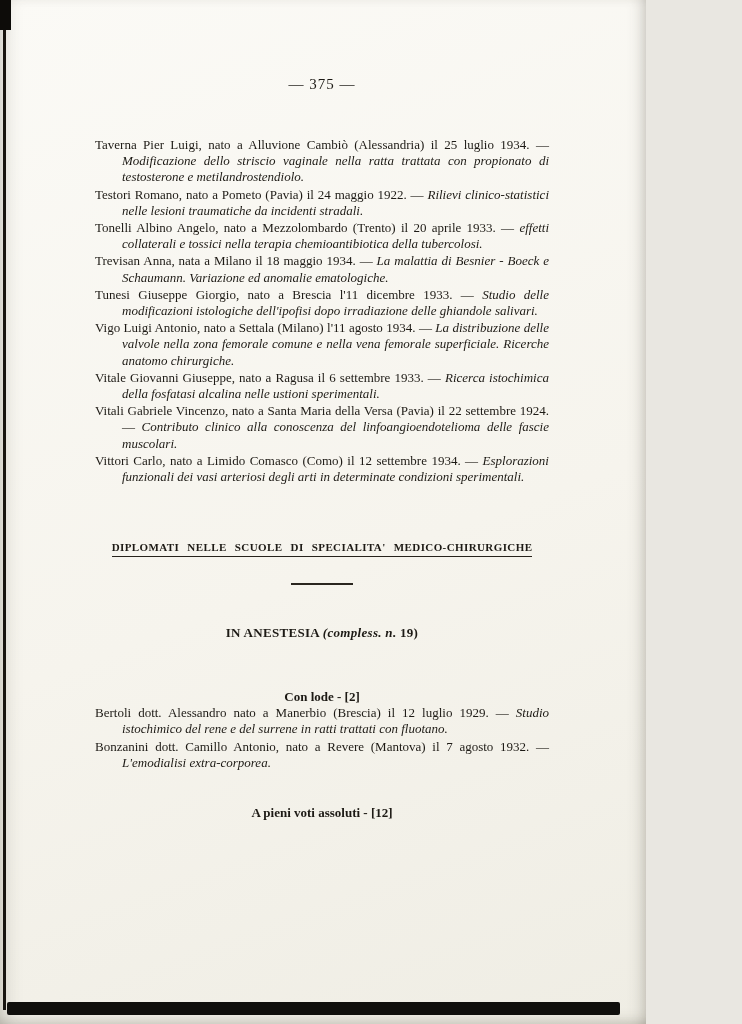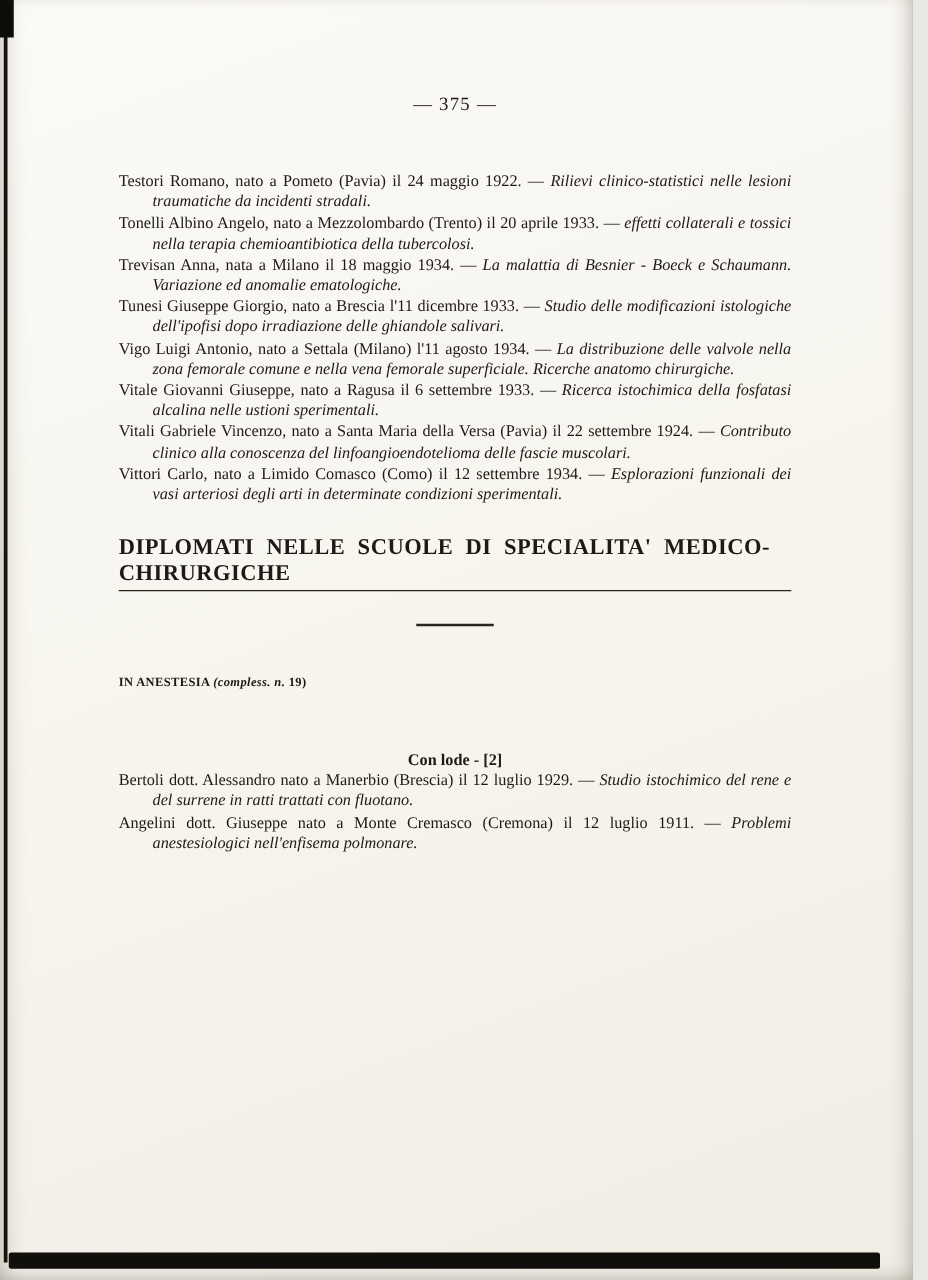--- a/index.html
+++ b/index.html
@@ -4,21 +4,21 @@
 <style>
   * { box-sizing: border-box; }
   html, body { margin: 0; padding: 0; }
   body {
     width: 742px; height: 1024px;
     background: #e9e7e1;
     font-family: "Liberation Serif", "DejaVu Serif", serif;
   }
   .page {
     position: relative;
-    width: 730px; height: 1024px;
+    width: 646px; height: 1024px;
     background: linear-gradient(160deg, #fbfaf6 0%, #f6f4ed 55%, #efede4 100%);
     color: #1d1a15;
     overflow: hidden;
     box-shadow:
       inset -12px 0 16px -10px rgba(70,64,52,.30),
       inset 16px 0 20px -14px rgba(70,64,52,.28),
       inset 0 -10px 14px -8px rgba(70,64,52,.22);
   }
   
   .edge-left   { position:absolute; left:3px; top:22px; bottom:14px; width:3px; background:#17140f; }
@@ -39,41 +39,42 @@
     margin: 0 0 1px 0;
     font-size: 13px;
     line-height: 16.2px;
     text-align: justify;
     padding-left: 27px;
     text-indent: -27px;
   }
   .it { font-style: italic; }
 
   .main-heading {
-    margin: 24px 0 0 0;
-    text-align: left;
-    font-size: 18px;
+    margin: 56px 0 0 0;
+    text-align: center;
+    font-size: 11px;
     font-weight: bold;
     letter-spacing: .4px;
     word-spacing: 5px;
   }
   .main-heading .underlined {
     display: inline-block;
     border-bottom: 1.5px solid #26221b;
     padding-bottom: 3px;
   }
   .section-rule {
     width: 62px; height: 2px;
     background: #2a261f;
     margin: 26px auto 0 auto;
   }
 
   .specialty {
     margin: 40px 0 0 0;
-    font-size: 10px;
+    text-align: center;
+    font-size: 13px;
     font-weight: bold;
     letter-spacing: .3px;
   }
   .honor {
     margin: 36px 0 0 0;
     text-align: center;
     font-size: 13px;
     font-weight: bold;
   }
   .honor.first { margin-top: 48px; }
@@ -87,41 +88,41 @@
 
   <div class="edge-left"></div>
   <div class="corner-mark"></div>
   <div class="edge-bottom"></div>
 
   <div class="content">
 
     <div class="page-number">— 375 —</div>
 
     <div class="entries">
+      <p class="entry"><span>Taverna Pier Luigi, nato a Alluvione Cambiò (Alessandria) il 25 luglio 1934. — </span><span class="it">Modificazione dello striscio vaginale nella ratta trattata con propionato di testosterone e metilandrostendiolo.</span></p>
       <p class="entry"><span>Testori Romano, nato a Pometo (Pavia) il 24 maggio 1922. — </span><span class="it">Rilievi clinico-statistici nelle lesioni traumatiche da incidenti stradali.</span></p>
       <p class="entry"><span>Tonelli Albino Angelo, nato a Mezzolombardo (Trento) il 20 aprile 1933. — </span><span class="it">effetti collaterali e tossici nella terapia chemioantibiotica della tubercolosi.</span></p>
       <p class="entry"><span>Trevisan Anna, nata a Milano il 18 maggio 1934. — </span><span class="it">La malattia di Besnier - Boeck e Schaumann. Variazione ed anomalie ematologiche.</span></p>
       <p class="entry"><span>Tunesi Giuseppe Giorgio, nato a Brescia l'11 dicembre 1933. — </span><span class="it">Studio delle modificazioni istologiche dell'ipofisi dopo irradiazione delle ghiandole salivari.</span></p>
       <p class="entry"><span>Vigo Luigi Antonio, nato a Settala (Milano) l'11 agosto 1934. — </span><span class="it">La distribuzione delle valvole nella zona femorale comune e nella vena femorale superficiale. Ricerche anatomo chirurgiche.</span></p>
       <p class="entry"><span>Vitale Giovanni Giuseppe, nato a Ragusa il 6 settembre 1933. — </span><span class="it">Ricerca istochimica della fosfatasi alcalina nelle ustioni sperimentali.</span></p>
       <p class="entry"><span>Vitali Gabriele Vincenzo, nato a Santa Maria della Versa (Pavia) il 22 settembre 1924. — </span><span class="it">Contributo clinico alla conoscenza del linfoangioendotelioma delle fascie muscolari.</span></p>
       <p class="entry"><span>Vittori Carlo, nato a Limido Comasco (Como) il 12 settembre 1934. — </span><span class="it">Esplorazioni funzionali dei vasi arteriosi degli arti in determinate condizioni sperimentali.</span></p>
     </div>
 
     <h2 class="main-heading"><span class="underlined">DIPLOMATI NELLE SCUOLE DI SPECIALITA' MEDICO-CHIRURGICHE</span></h2>
 
     <div class="section-rule"></div>
 
     <h3 class="specialty"><span>IN ANESTESIA</span> <span class="it">(compless. n.</span> <span>19)</span></h3>
 
     <h4 class="honor first">Con lode - [2]</h4>
 
     <div class="group-entries">
       <p class="entry"><span>Bertoli dott. Alessandro nato a Manerbio (Brescia) il 12 luglio 1929. — </span><span class="it">Studio istochimico del rene e del surrene in ratti trattati con fluotano.</span></p>
+      <p class="entry"><span>Bonzanini dott. Camillo Antonio, nato a Revere (Mantova) il 7 agosto 1932. — </span><span class="it">L'emodialisi extra-corporea.</span></p>
     </div>
 
+    <h4 class="honor second">A pieni voti assoluti - [12]</h4>
 
-    <div class="group-entries">
-      <p class="entry"><span>Angelini dott. Giuseppe nato a Monte Cremasco (Cremona) il 12 luglio 1911. — </span><span class="it">Problemi anestesiologici nell'enfisema polmonare.</span></p>
-    </div>
 
   </div>
 </div>
 
 </body></html>

